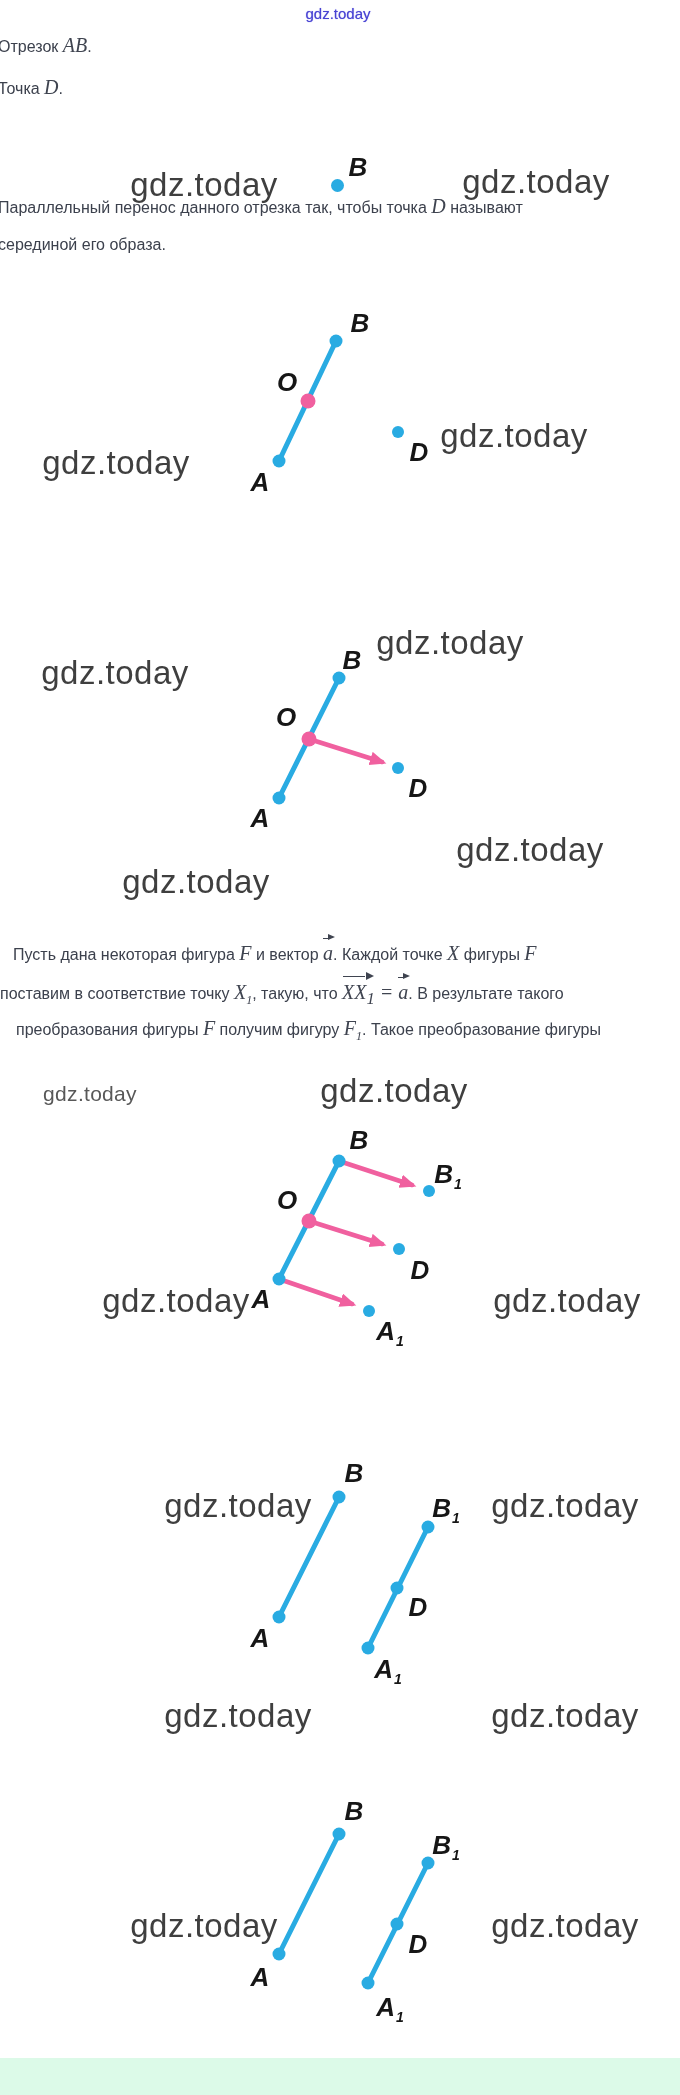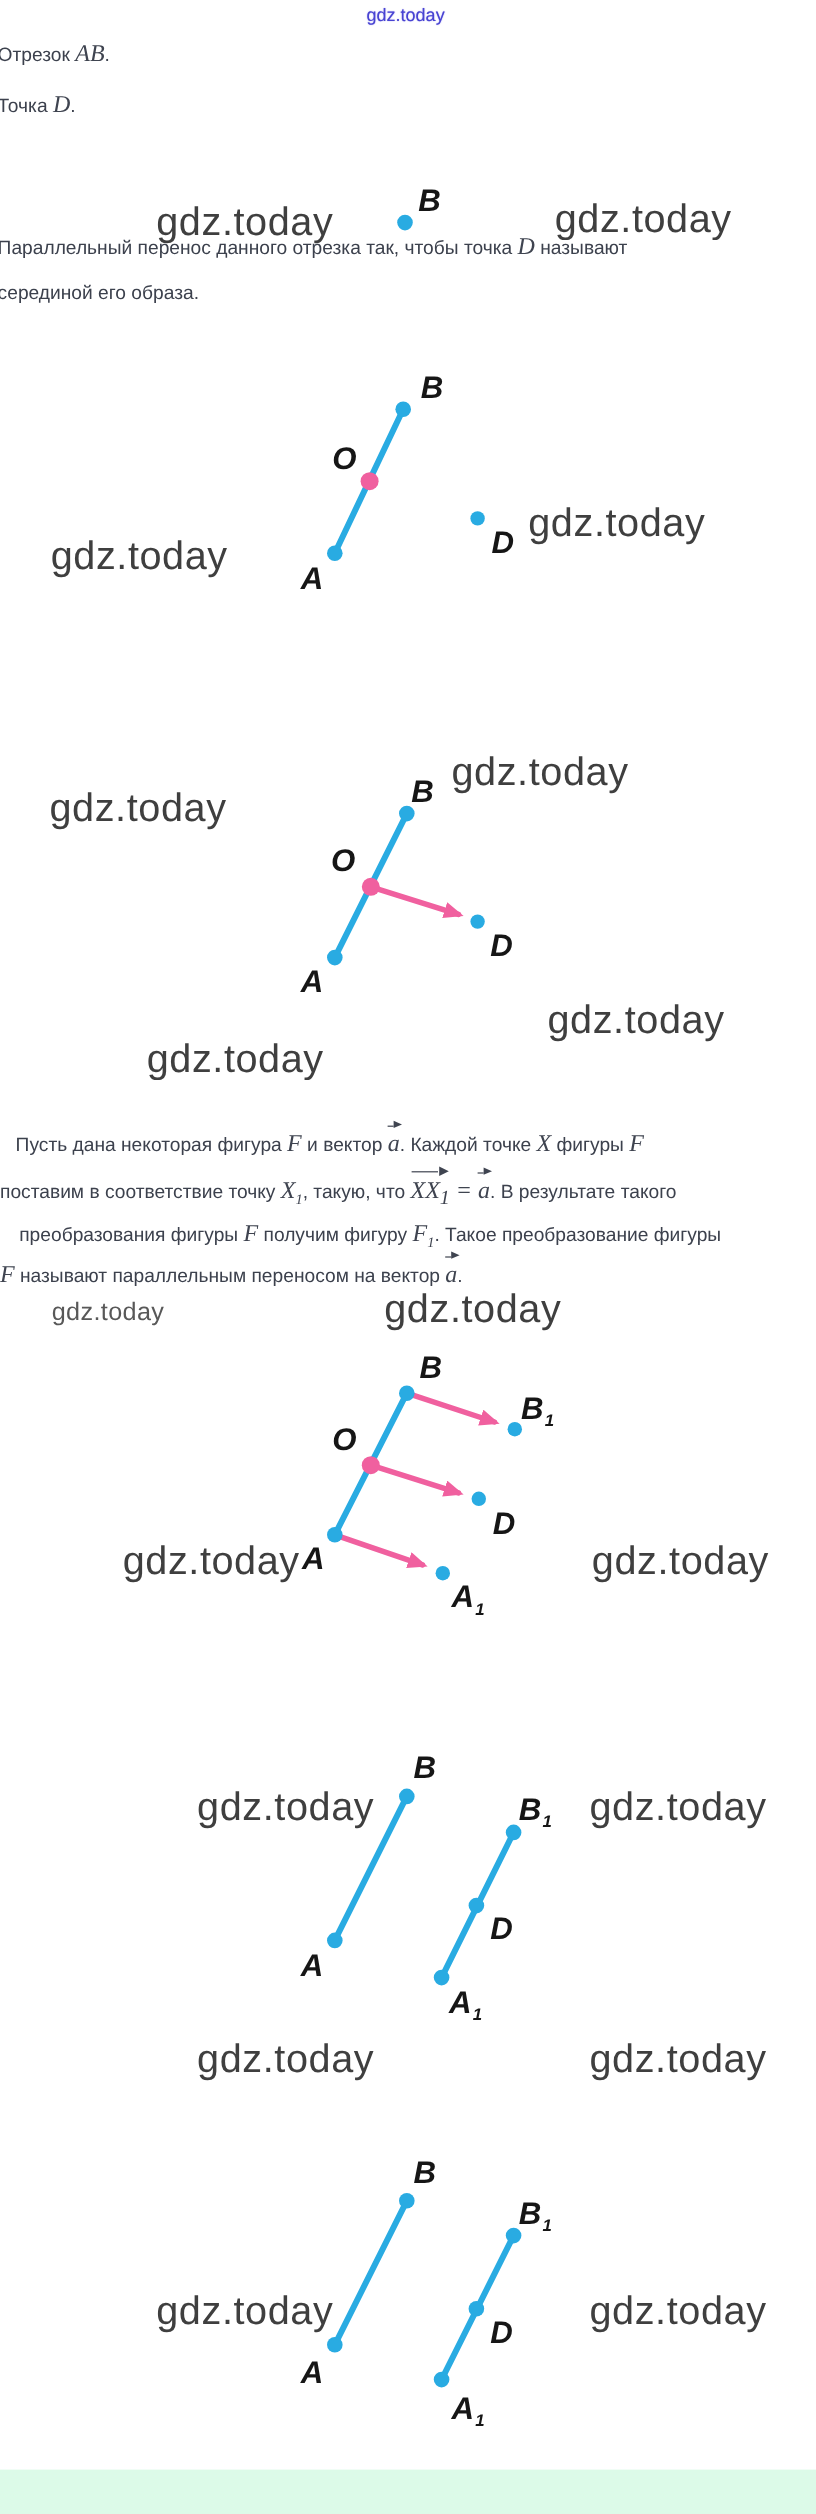--- a/index.html
+++ b/index.html
@@ -87,21 +87,20 @@
   <div class="lbl" style="left:418px;top:788px;">D</div>
   <div class="wm" style="left:530px;top:850px;">gdz.today</div>
   <div class="wm" style="left:196px;top:882px;">gdz.today</div>
 
   <div class="tline" style="left:0px;top:941px;margin-left:13px;"><span>Пусть дана некоторая фигура </span><span class="m">F</span><span> и вектор </span><span class="vec">a</span><span>. Каждой точке </span><span class="m">X</span><span> фигуры </span><span class="m">F</span></div>
 
   <div class="tline" style="left:0px;top:980px;"><span>поставим в соответствие точку </span><span class="m"><span>X</span><sub>1</sub></span><span>, такую, что </span><span class="ovec"><span>XX</span><sub>1</sub></span><span class="m"> = </span><span class="vec">a</span><span>. В результате такого</span></div>
 
   <div class="tline" style="left:16px;top:1016px;"><span>преобразования фигуры </span><span class="m">F</span><span> получим фигуру </span><span class="m"><span>F</span><sub>1</sub></span><span>. Такое преобразование фигуры</span></div>
 
-  <div class="tline" style="left:0px;top:1050px;"><span class="m">F</span><span> называют параллельным переносом на вектор </span><span class="vec">a</span><span>.</span></div>
 
   <div class="wm small" style="left:90px;top:1094px;">gdz.today</div>
   <div class="wm" style="left:394px;top:1091px;">gdz.today</div>
 
   <svg class="fig" style="left:250px;top:1140px;" width="210" height="200">
     <defs>
       <marker id="ah3" markerWidth="4.2" markerHeight="3.4" refX="2.6" refY="1.5" orient="auto" markerUnits="strokeWidth">
         <path d="M0,0 L3.6,1.5 L0,3 Z" fill="#F0609F"></path>
       </marker>
     </defs>

